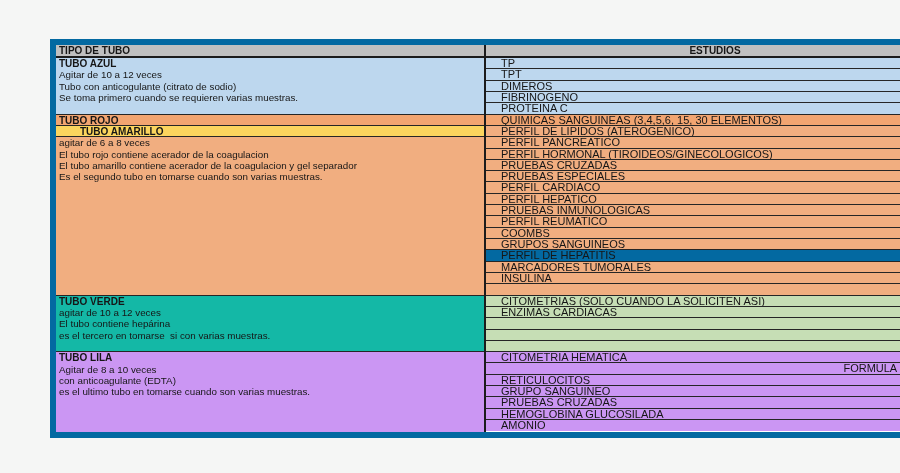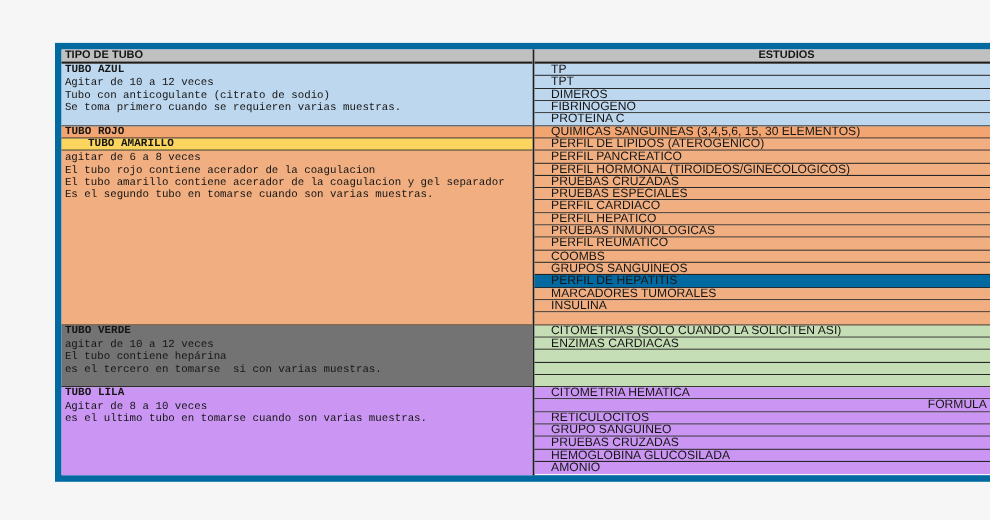--- a/index.html
+++ b/index.html
@@ -40,21 +40,20 @@
     border-bottom: 1px solid #262626;
     padding: 0 3px;
     overflow: hidden;
   }
   .tube-cell:last-child { border-bottom: none; }
   .tube-line {
     font-size: 9.8px;
     line-height: 11.32px;
     white-space: pre;
     overflow: hidden;
-    font-family: Liberation Mono, monospace;
   }
   .tube-line.bold { font-weight: bold; font-size: 10px; }
   .study-row {
     box-sizing: border-box;
     height: 11.32px;
     border-bottom: 1px solid #262626;
     font-size: 11px;
     line-height: 10.4px;
     padding: 0 15px;
     white-space: nowrap;
@@ -81,29 +80,30 @@
           </div>
           <div class="tube-cell" style="height: 11.32px; background: rgb(251, 213, 94); padding-left: 24px;">
             <div class="tube-line bold">TUBO AMARILLO</div>
           </div>
           <div class="tube-cell" style="height: 158.48px; background: rgb(241, 174, 128);">
             <div class="tube-line">agitar de 6 a 8 veces</div>
             <div class="tube-line">El tubo rojo contiene acerador de la coagulacion</div>
             <div class="tube-line">El tubo amarillo contiene acerador de la coagulacion y gel separador</div>
             <div class="tube-line">Es el segundo tubo en tomarse cuando son varias muestras.</div>
           </div>
-          <div class="tube-cell" style="height: 56.6px; background: #737373;">
+          <div class="tube-cell" style="height: 56.6px; background: #14b8a6;">
             <div class="tube-line bold">TUBO VERDE</div>
             <div class="tube-line">agitar de 10 a 12 veces</div>
             <div class="tube-line">El tubo contiene hepárina</div>
             <div class="tube-line">es el tercero en tomarse  si con varias muestras.</div>
           </div>
           <div class="tube-cell" style="height: 79.24px; background: rgb(203, 150, 243);">
             <div class="tube-line bold">TUBO LILA</div>
             <div class="tube-line">Agitar de 8 a 10 veces</div>
+            <div class="tube-line">con anticoagulante (EDTA)</div>
             <div class="tube-line">es el ultimo tubo en tomarse cuando son varias muestras.</div>
           </div>
         </div>
     </div>
     <div class="col col-right">
       <div class="hcell center">ESTUDIOS</div>
       <div>
           <div class="study-row" style="background: rgb(189, 215, 238);">TP</div>
           <div class="study-row" style="background: rgb(189, 215, 238);">TPT</div>
           <div class="study-row" style="background: rgb(189, 215, 238);">DIMEROS</div>

